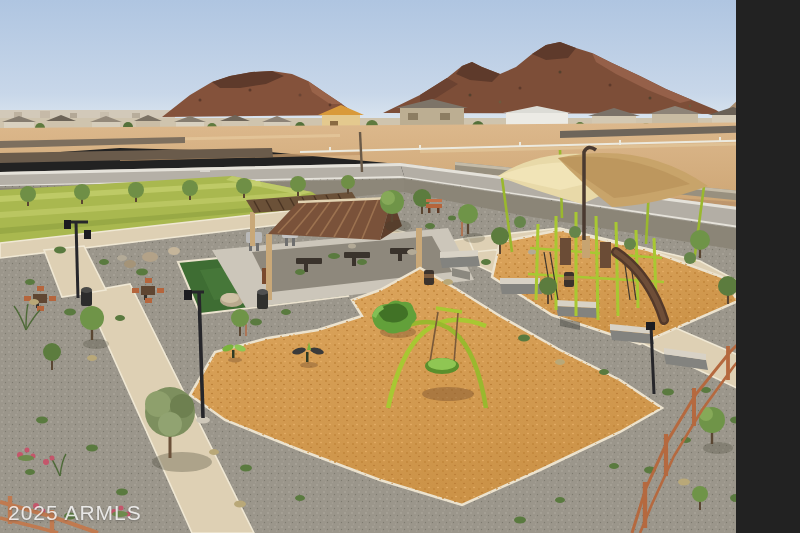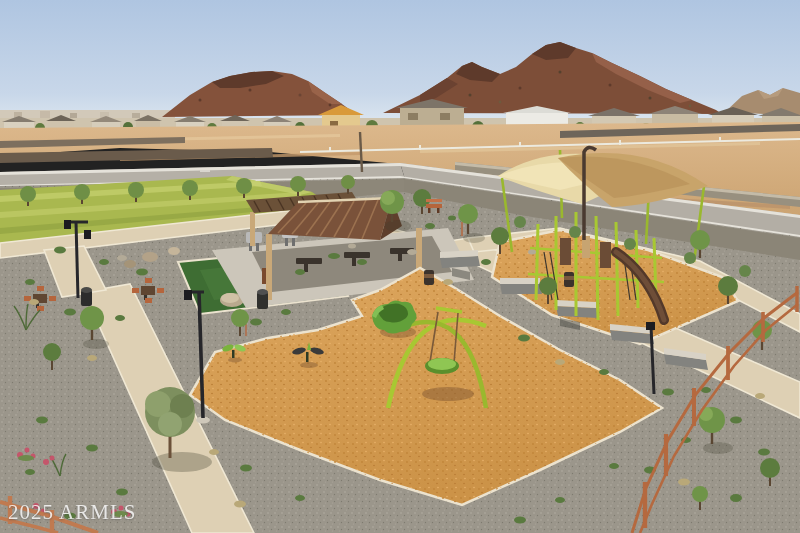--- a/index.html
+++ b/index.html
@@ -1,16 +1,16 @@
 <!DOCTYPE html>
 <html><head>
 <meta charset="utf-8">
 <style>
   html,body{margin:0;padding:0;background:#222;}
-  .photo{position:relative;width:800px;height:533px;overflow:hidden;font-family:Liberation Serif, serif;}
+  .photo{position:relative;width:736px;height:533px;overflow:hidden;font-family:Liberation Sans, sans-serif;}
   .photo svg{display:block;}
   .watermark{
     position:absolute;left:8px;bottom:8px;
     font-size:21px;font-weight:400;letter-spacing:1px;
     color:rgba(255,255,255,0.82);
     text-shadow:0 1px 2px rgba(60,60,60,0.45);
     user-select:none;pointer-events:none;
   }
 </style>
 </head>

